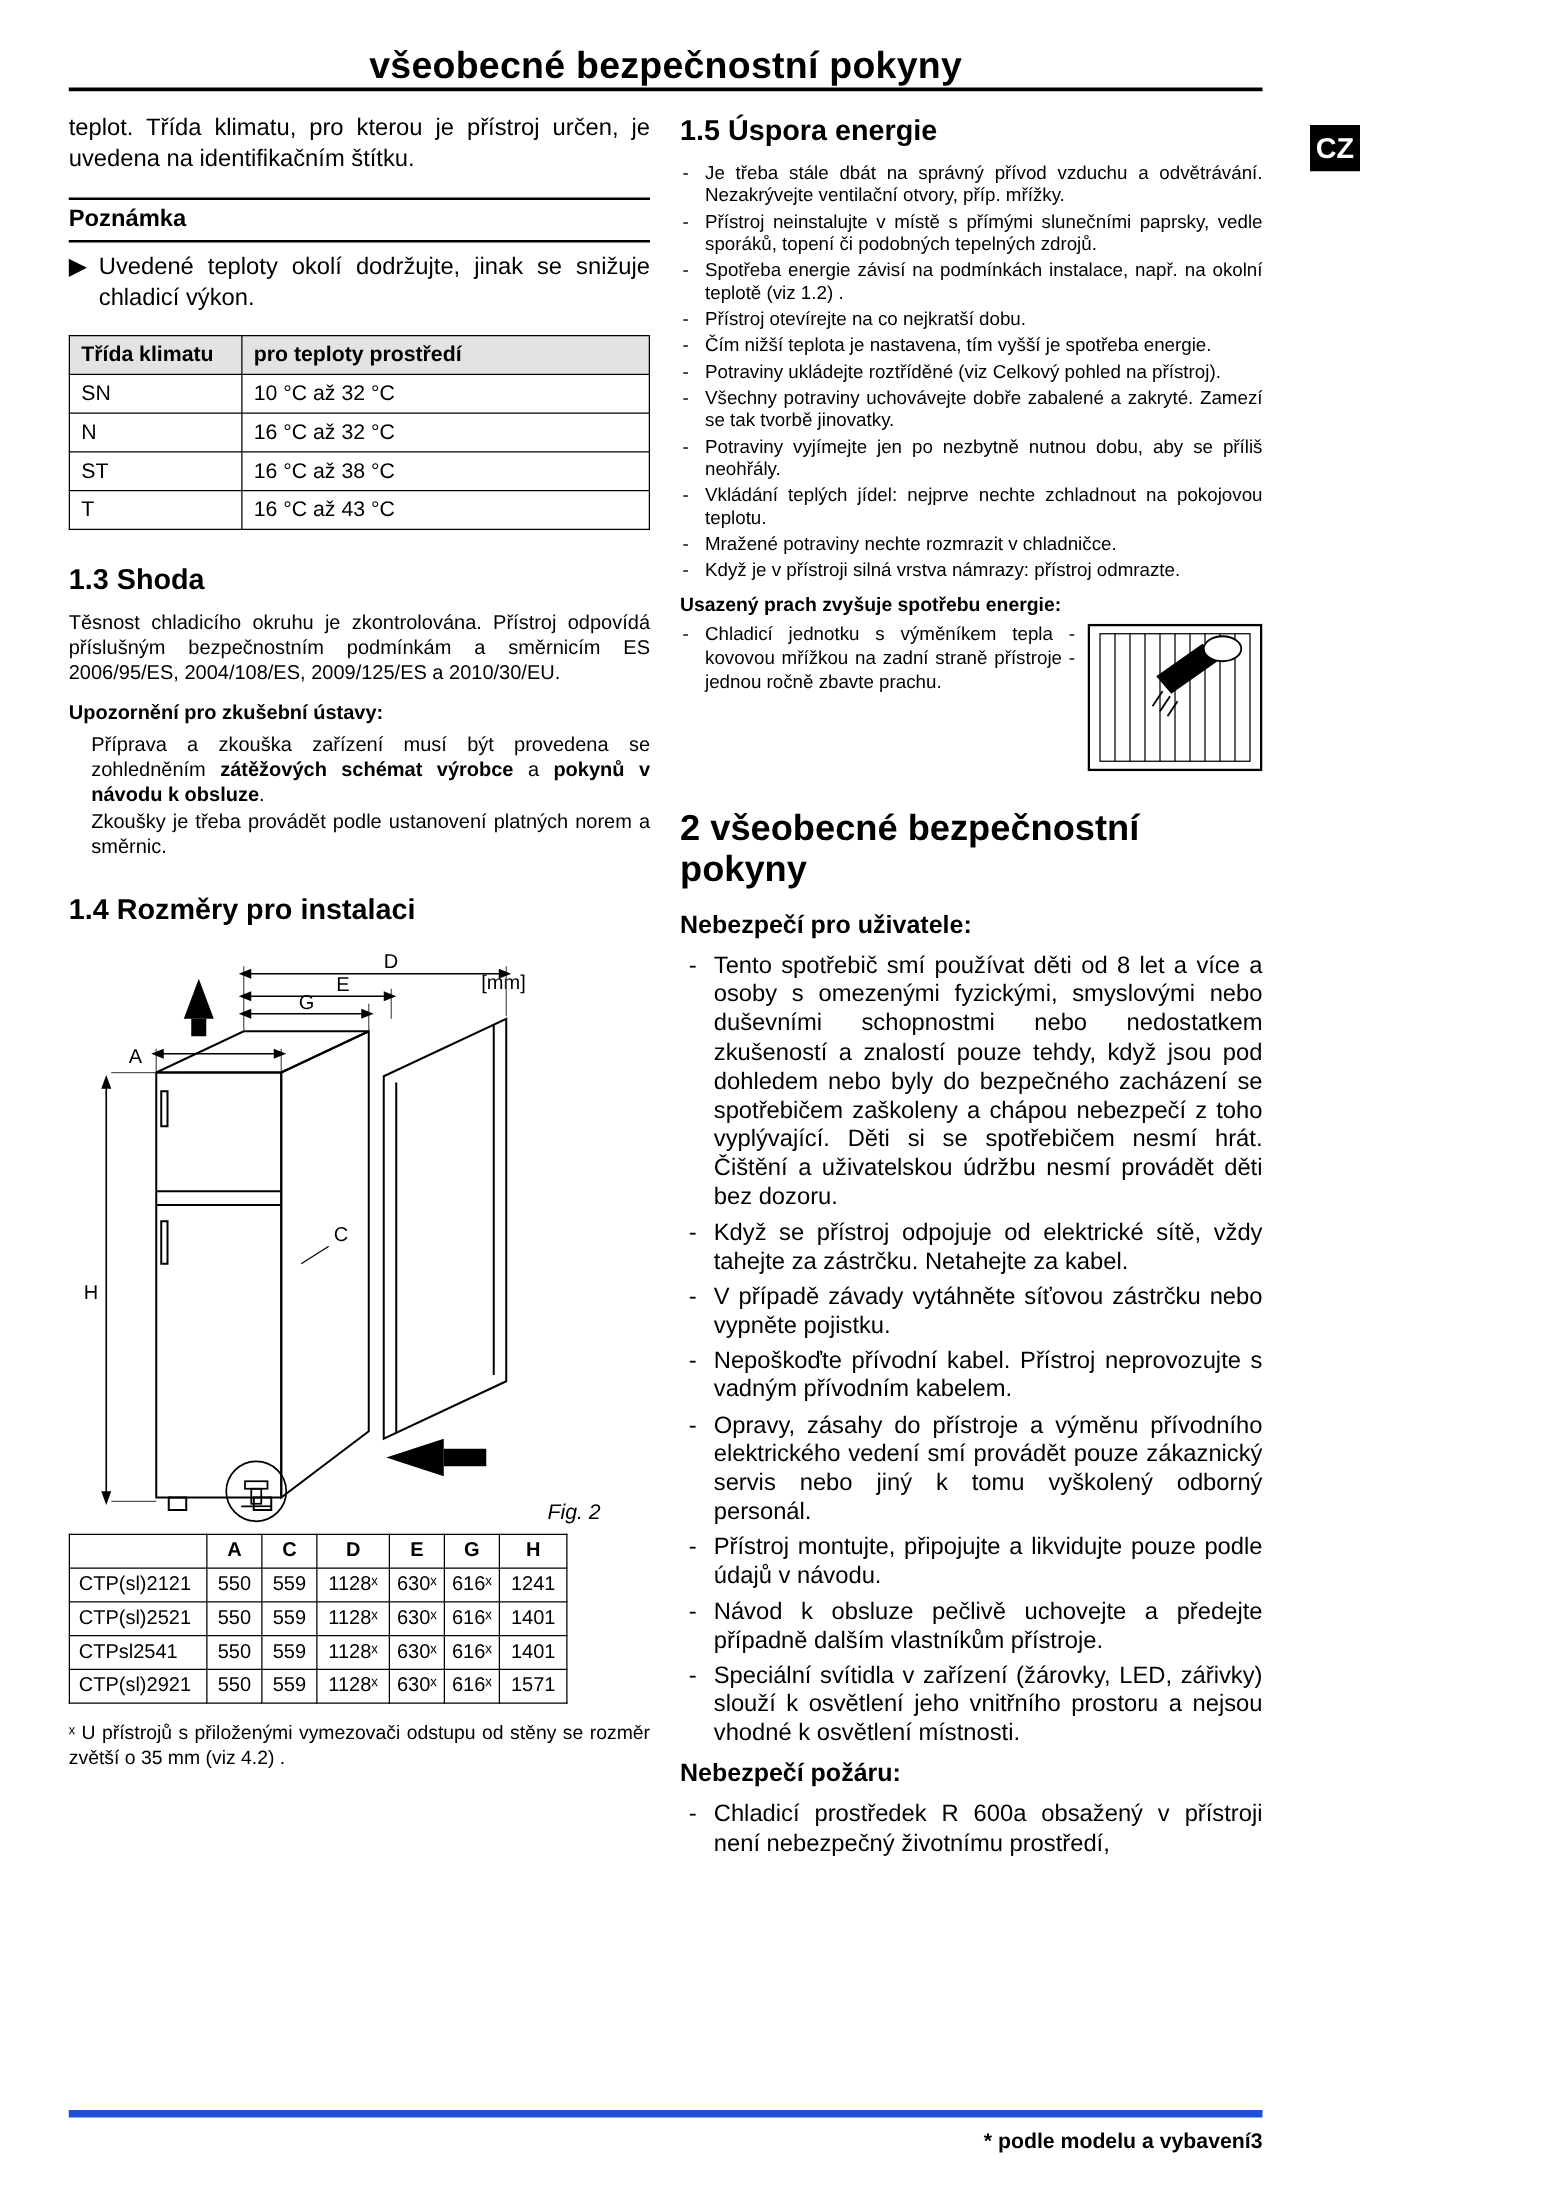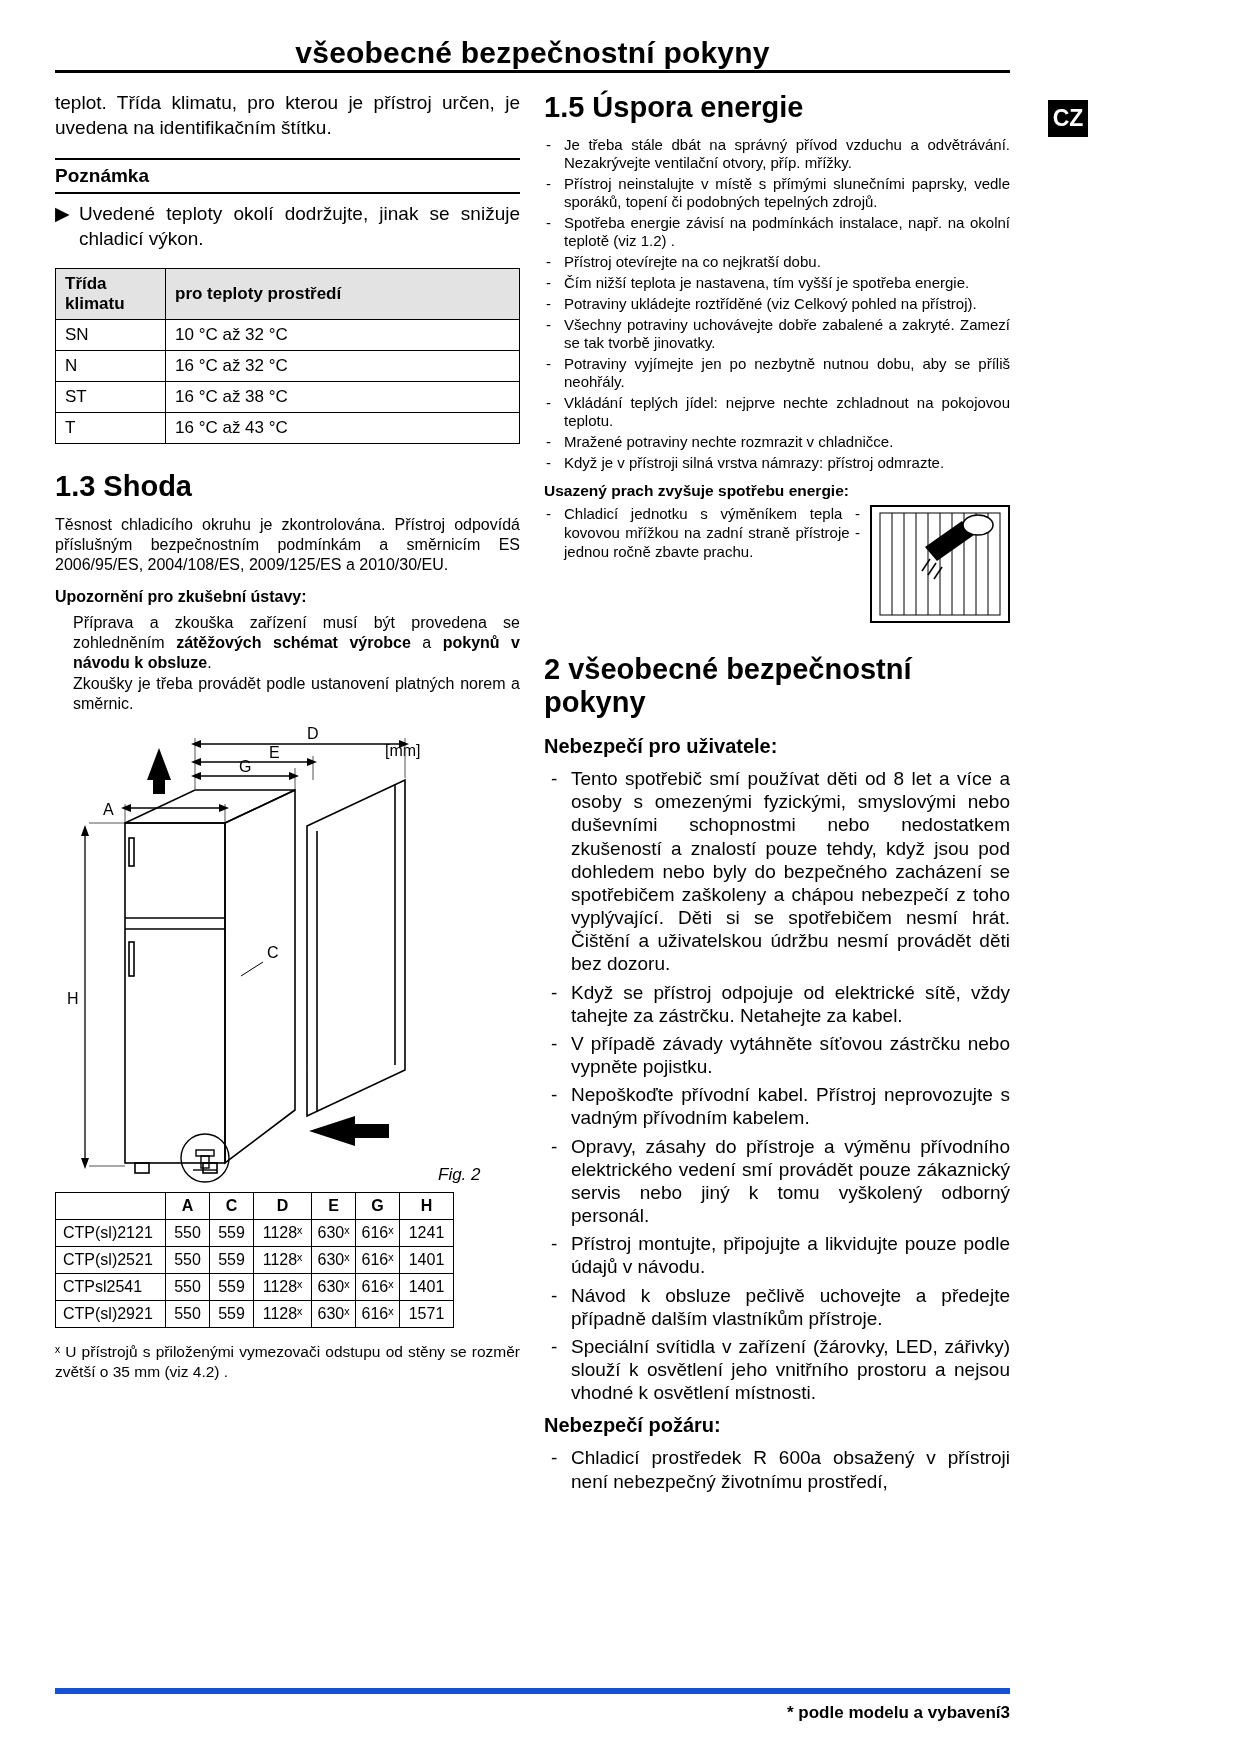--- a/index.html
+++ b/index.html
@@ -21,23 +21,23 @@
 
   .note { margin-top: 18px; border-top: 2px solid #000000; }
   .note-title { font-size: 19px; font-weight: bold; padding: 5px 0; border-bottom: 2px solid #000; }
   .note-item { display: flex; font-size: 19px; line-height: 1.3; margin-top: 8px; text-align: justify; }
   .note-item .tri { flex: 0 0 24px; }
 
   table { border-collapse: collapse; }
   .climate-table { width: 100%; margin-top: 16px; font-size: 17px; }
   .climate-table th, .climate-table td { border: 1.5px solid #000; padding: 5px 9px; text-align: left; }
   .climate-table th { background: #e3e3e3; font-weight: bold; }
-  .climate-table .c1 { width: 110px; }
-
-  .h2 { font-size: 29px; font-weight: bold; margin: 26px 0 12px; }
+  .climate-table .c1 { width: 138px; }
+
+  .h2 { font-size: 23px; font-weight: bold; margin: 26px 0 12px; }
   .small { font-size: 16px; line-height: 1.27; text-align: justify; }
   .sub-bold { font-weight: bold; font-size: 16px; margin: 12px 0 7px; }
   .indent { margin-left: 18px; }
   .b { font-weight: bold; }
 
   .figure { margin-top: 4px; }
   .figure svg { display: block; }
 
   .dim-table { margin-top: 6px; font-size: 16px; }
   .dim-table th, .dim-table td { border: 1.5px solid #000; padding: 4px 5px; text-align: center; }
@@ -124,20 +124,21 @@
             </tr>
           </tbody>
         </table>
 
         <h2 class="h2">1.3 Shoda</h2>
         <p class="small">Těsnost chladicího okruhu je zkontrolována. Přístroj odpovídá příslušným bezpečnostním podmínkám a směrnicím ES 2006/95/ES, 2004/108/ES, 2009/125/ES a 2010/30/EU.</p>
         <div class="sub-bold">Upozornění pro zkušební ústavy:</div>
         <p class="small indent"><span>Příprava a zkouška zařízení musí být provedena se zohledněním </span><span class="b">zátěžových schémat výrobce</span><span> a </span><span class="b">pokynů v návodu k obsluze</span><span>.</span></p>
         <p class="small indent">Zkoušky je třeba provádět podle ustanovení platných norem a směrnic.</p>
 
+        <h2 class="h2">1.4 Rozměry pro instalaci</h2>
 
         <div class="figure">
           <svg width="455" height="468" viewBox="0 0 455 468">
 
             <text x="330" y="38" font-size="16">[mm]</text>
 
             <g stroke="#555" stroke-width="1">
               <line x1="34" y1="105" x2="70" y2="105"></line>
               <line x1="34" y1="448" x2="70" y2="448"></line>
               <line x1="70" y1="104" x2="70" y2="86"></line>

